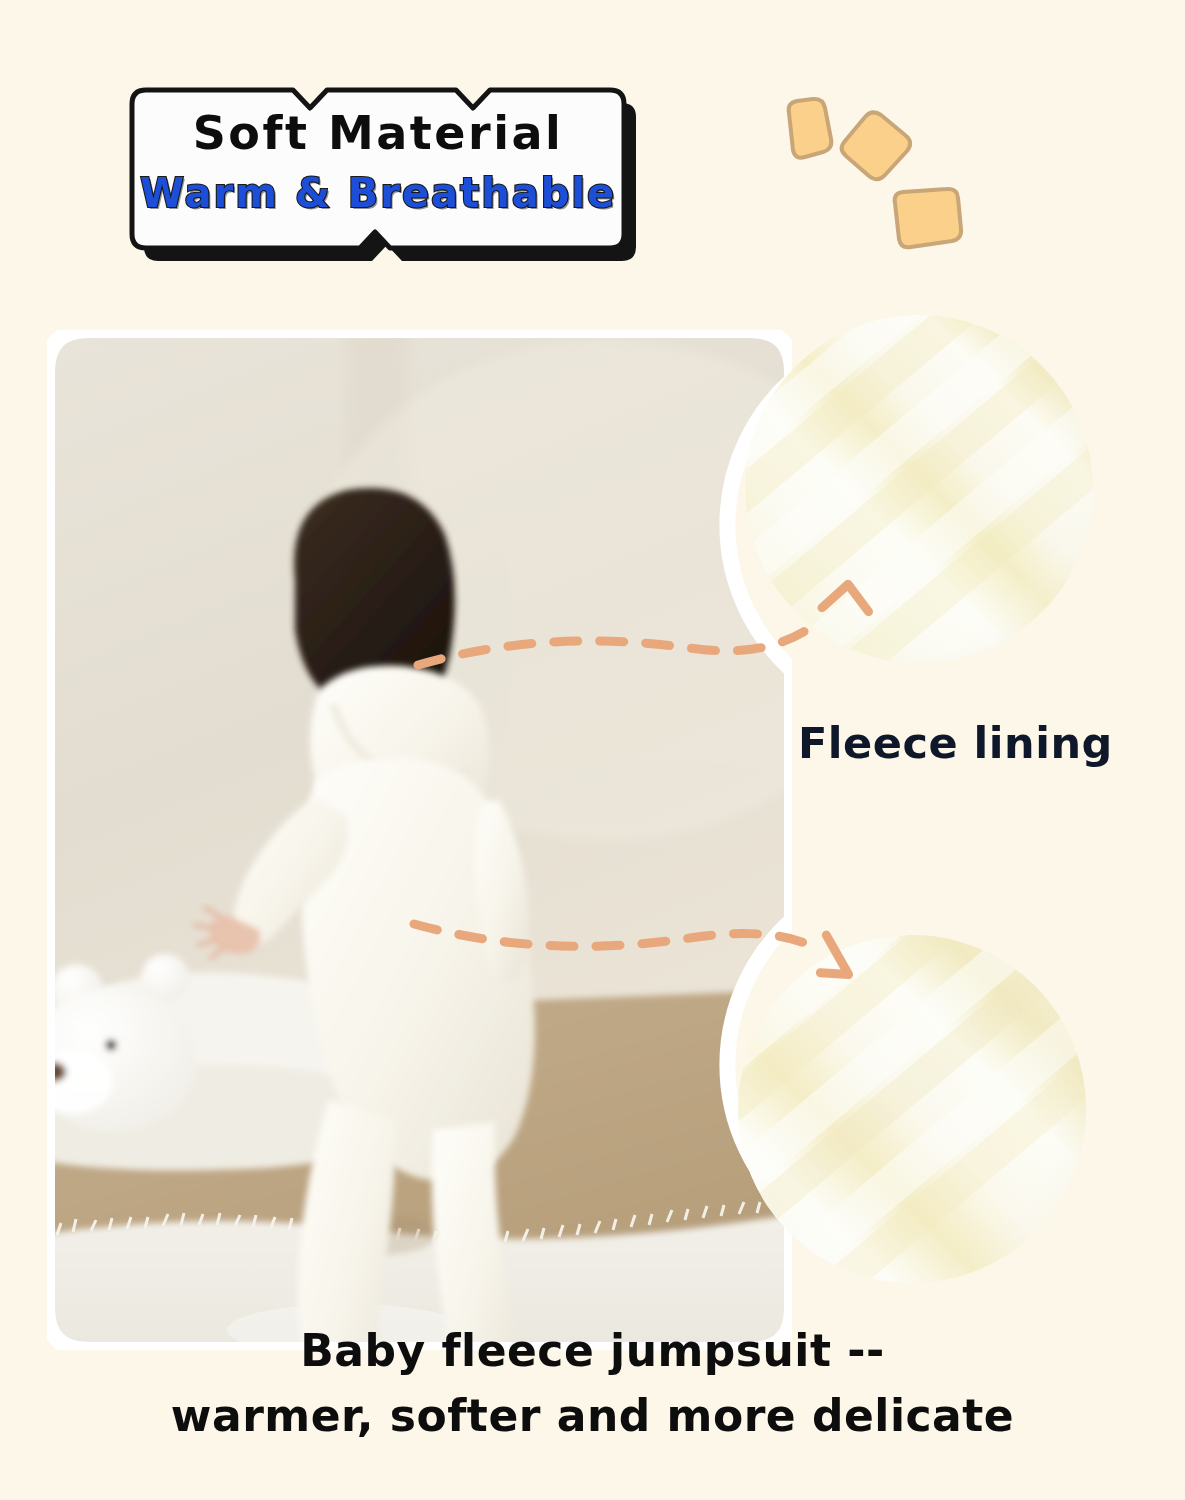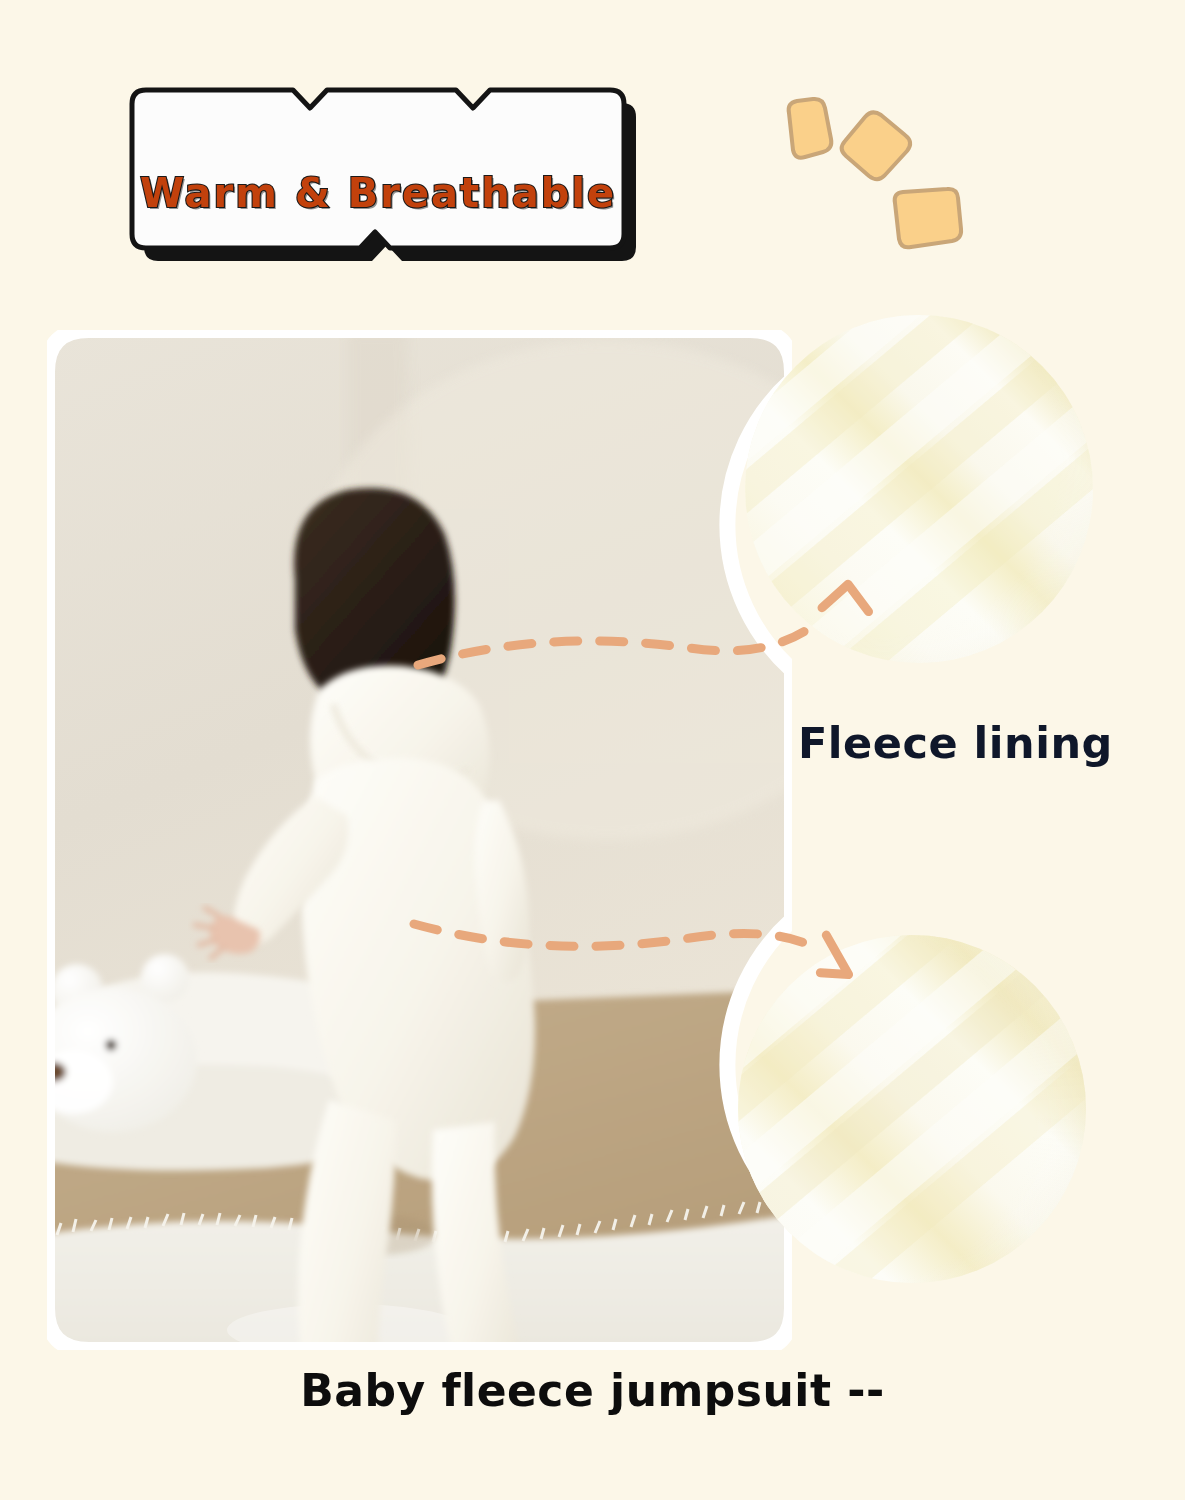--- a/index.html
+++ b/index.html
@@ -34,21 +34,21 @@
     color:#0d0d0d;
     font-family:"DejaVu Sans", sans-serif;
   }
   .badge-sub {
     position:absolute;
     left:0; right:0; top:88px;
     text-align:center;
     font-size:40px;
     font-weight:bold;
     letter-spacing:2px;
-    color:#c2410c;
+    color:#1d4ed8;
     -webkit-text-stroke:2.2px #1a1a1a;
     paint-order:stroke fill;
     text-shadow:2px 2px 0 rgba(20,20,20,0.45);
     font-family:"DejaVu Sans", sans-serif;
   }
 
   
   #confetti { position:absolute; left:775px; top:95px; width:200px; height:170px; }
 
   
@@ -89,21 +89,20 @@
     text-align:center;
     color:#0d0d0d;
   }
   #caption .cap-line {
     display:block;
     font-size:44px;
     font-weight:bold;
     letter-spacing:0.5px;
     line-height:1.48;
     font-family:"DejaVu Sans", sans-serif;
-    margin-top:40px;
   }
 
   
   #arrows-layer {
     position:absolute; left:0; top:0; width:1185px; height:1500px;
     pointer-events:none;
   }
 </style>
 </head>
 <body>
@@ -112,20 +111,21 @@
   <svg class="shadow-layer" viewBox="0 0 520 175" preserveAspectRatio="none">
     <path d="M14,22 Q14,8 28,8 L175,8 L192,26 L209,8 L338,8 L355,26 L372,8 L492,8
              Q506,8 506,22 L506,152 Q506,166 492,166 L272,166 L257,150 L242,166
              L28,166 Q14,166 14,152 Z" fill="#141414"></path>
   </svg>
   <svg class="main-layer" viewBox="0 0 520 175" preserveAspectRatio="none">
     <path d="M14,22 Q14,8 28,8 L175,8 L192,26 L209,8 L338,8 L355,26 L372,8 L492,8
              Q506,8 506,22 L506,152 Q506,166 492,166 L272,166 L257,150 L242,166
              L28,166 Q14,166 14,152 Z" fill="#FCFCFC" stroke="#141414" stroke-width="5" stroke-linejoin="round"></path>
   </svg>
+  <div class="badge-title">Soft Material</div>
   <div class="badge-sub">Warm &amp; Breathable</div>
 </div>
 
 <svg id="confetti" viewBox="0 0 200 170">
   <path d="M14,18 Q12,8 22,6 L38,4 Q48,3 50,13 L56,44 Q58,54 48,57 L30,62
            Q20,65 18,55 Z" fill="#FAD08A" stroke="#C9A678" stroke-width="4" stroke-linejoin="round"></path>
   <path d="M90,22 Q97,14 106,20 L130,40 Q139,47 132,56 L110,80 Q103,88 94,81
            L71,61 Q63,54 70,46 Z" fill="#FAD08A" stroke="#C9A678" stroke-width="4" stroke-linejoin="round"></path>
   <path d="M120,108 Q118,98 128,97 L172,94 Q182,93 183,103 L186,134
            Q187,144 177,146 L136,152 Q126,154 124,144 Z" fill="#FAD08A" stroke="#C9A678" stroke-width="4" stroke-linejoin="round"></path>
@@ -376,13 +376,14 @@
   <g>
     <path d="M414,924 Q545,960 690,938 Q768,926 812,946" fill="none" stroke="#E8A87C" stroke-width="9" stroke-linecap="round" stroke-dasharray="24 22"></path>
     <path d="M822,938 L852,972 L824,976" fill="none" stroke="#E8A87C" stroke-width="9" stroke-linecap="round" stroke-linejoin="round" transform="rotate(12 838 957)"></path>
   </g>
 </svg>
 
 <div id="fleece-label">Fleece lining</div>
 
 <div id="caption">
   <span class="cap-line">Baby fleece jumpsuit --</span>
+  <span class="cap-line">warmer, softer and more delicate</span>
 </div>
 
 </body></html>

